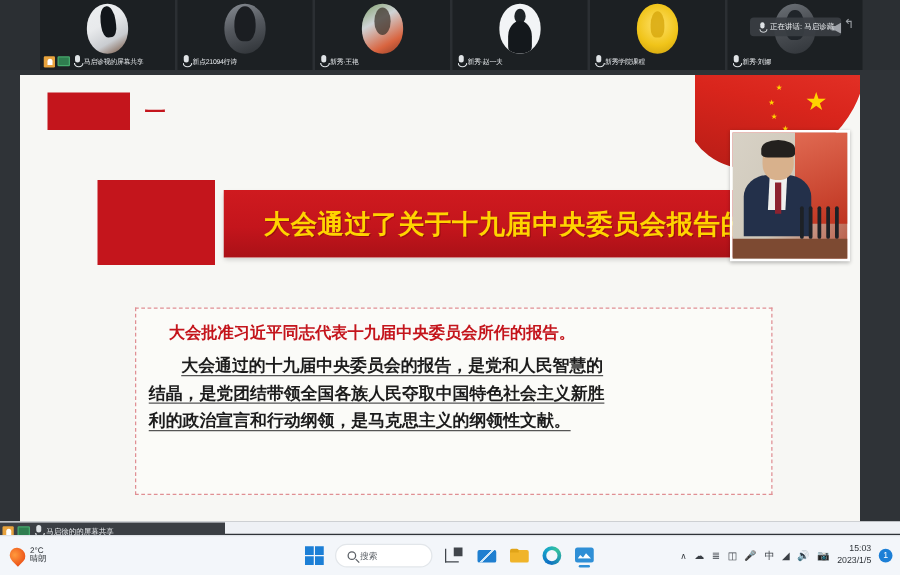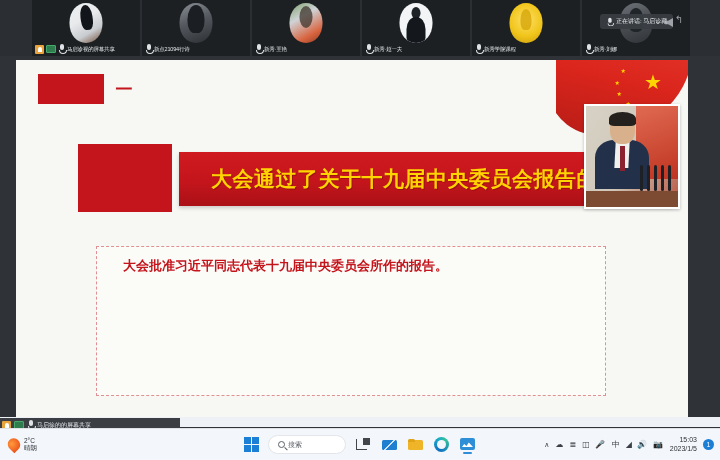--- a/index.html
+++ b/index.html
@@ -124,21 +124,21 @@
     background: linear-gradient(180deg,#cf1a1f 0%,#c4151c 55%,#aa1117 100%);
     display: flex; align-items: center; justify-content: center;
     box-shadow: 0 2px 4px rgba(0,0,0,.18);
   }
   .headline-banner span {
     font-size: 21px; font-weight: bold; color: #ffd400; letter-spacing: .5px;
     text-shadow: 1px 1px 0 rgba(120,10,10,.5);
   }
 
   .content-card {
-    position: absolute; left: 80px; top: 186px; width: 510px; height: 150px;
+    position: absolute; left: 92px; top: 186px; width: 510px; height: 150px;
     border: 1px dashed #e08f93; background: #fbfbf8; padding: 8px 10px 6px 10px;
   }
   .ct-line { color: #c4151c; font-weight: bold; white-space: nowrap; }
   .ct-l1 { font-size: 13px; margin-left: 16px; margin-top: 2px; }
   .ct-l2 { font-size: 13px; margin-top: 6px; }
   .ct-para {
     margin-top: 7px; font-size: 13.5px; font-weight: bold; color: #1c1c1c;
     line-height: 1.62; text-indent: 26px; text-decoration: underline;
     text-decoration-color: #555; text-underline-offset: 3px;
     width: 370px;
@@ -328,20 +328,21 @@
       </div>
 
       <div class="red-square"></div>
 
       <div class="headline-banner">
         <span>大会通过了关于十九届中央委员会报告的决议</span>
       </div>
 
       <div class="content-card">
         <div class="ct-line ct-l1">大会批准习近平同志代表十九届中央委员会所作的报告。</div>
+        <div class="ct-para">大会通过的十九届中央委员会的报告，是党和人民智慧的结晶，是党团结带领全国各族人民夺取中国特色社会主义新胜利的政治宣言和行动纲领，是马克思主义的纲领性文献。</div>
       </div>
 
       <div class="portrait">
         <div class="p-bg-red"></div>
         <div class="p-body"></div>
         <div class="p-shirt"></div>
         <div class="p-tie"></div>
         <div class="p-head"></div>
         <div class="p-hair"></div>
         <div class="p-desk"></div>

